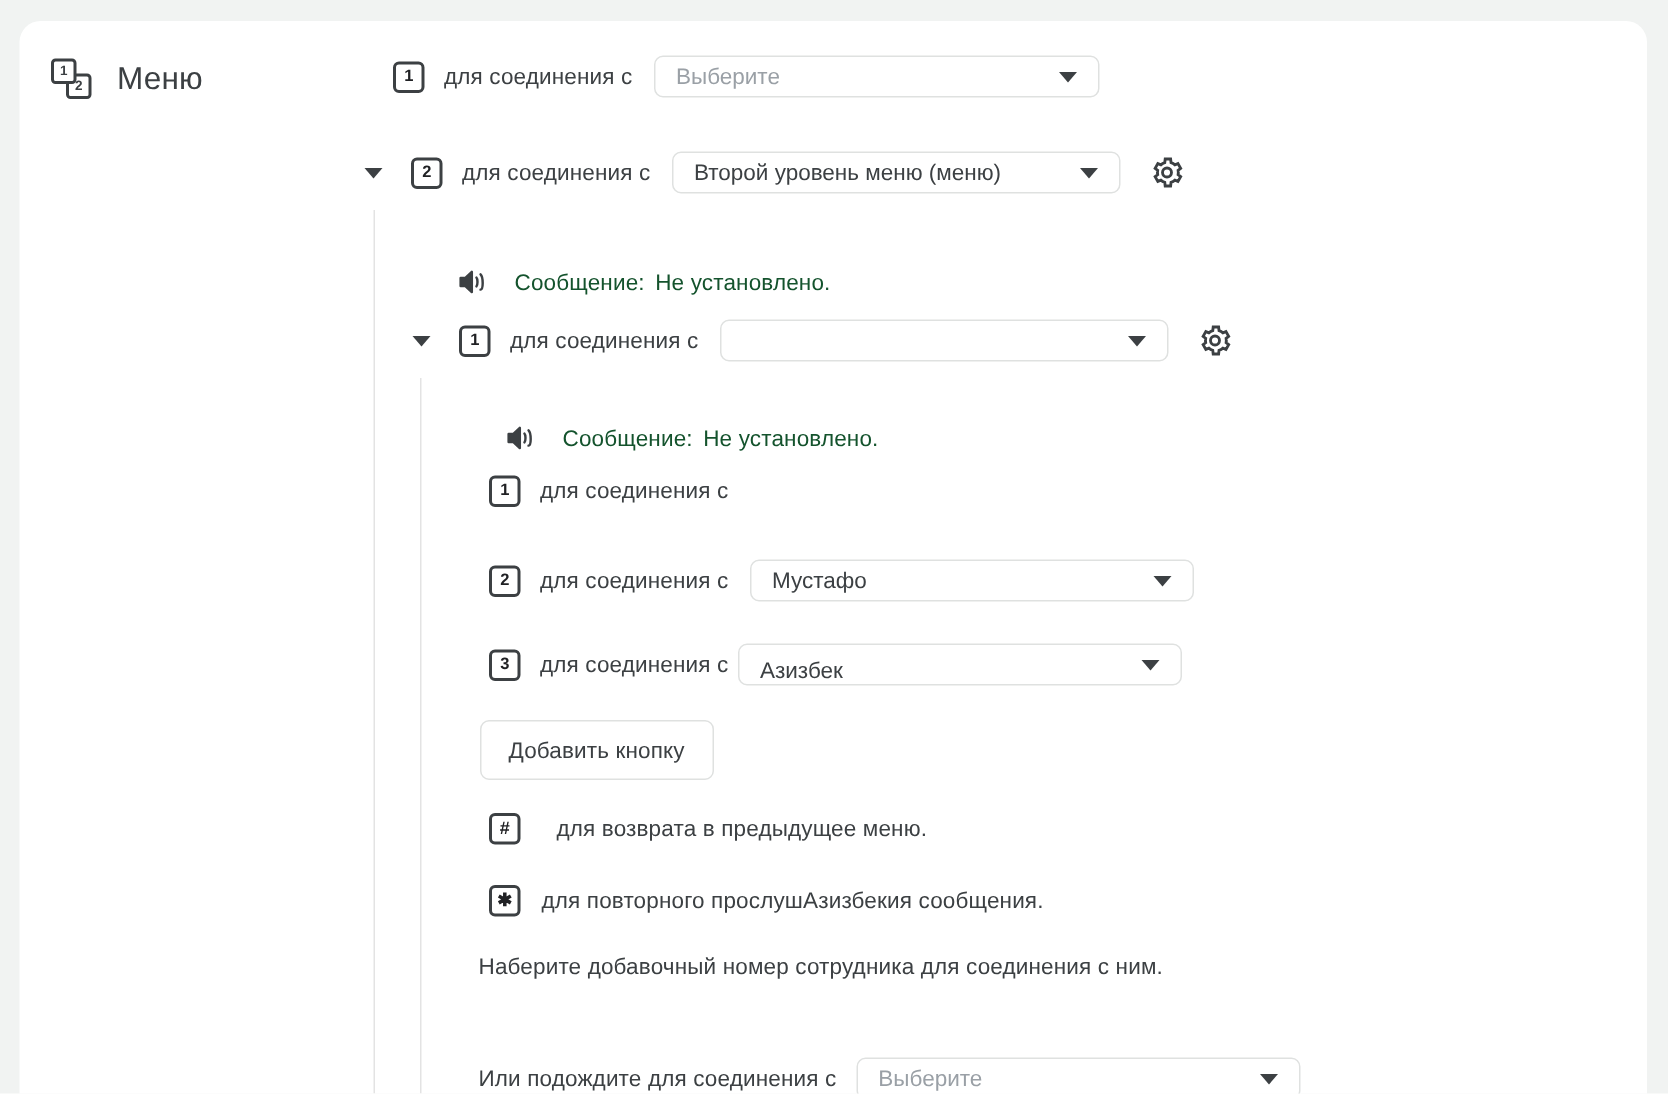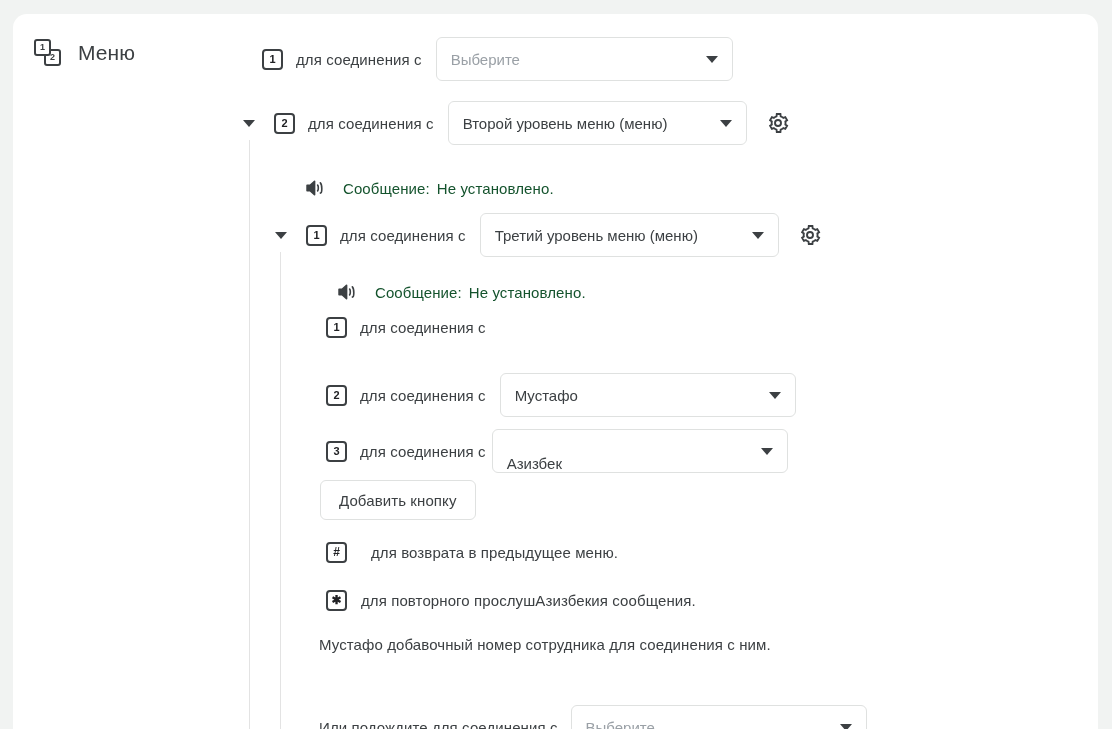--- a/index.html
+++ b/index.html
@@ -114,21 +114,21 @@
   .row-label {
     font-size: 15px;
     color: #3c4043;
     white-space: nowrap;
     letter-spacing: .1px;
   }
 
   
   .select {
     position: relative;
-    height: 44px;
+    height: 28px;
     border: 1px solid #dfe1e0;
     border-radius: 6px;
     background: #ffffff;
     display: flex;
     align-items: center;
     padding: 0 15px 0 14px;
     font-size: 15px;
     color: #3c4043;
     cursor: pointer;
     white-space: nowrap;
@@ -256,21 +256,20 @@
     </span>
     <span class="msg-text" style="margin-left:16px;">Сообщение:</span>
     <span class="msg-text msg-value">Не установлено.</span>
   </div>
 
   <div class="row" style="left:262px; top:199px;">
     <span class="tri"></span>
     <span class="keybox" style="margin-left:19px;">1</span>
     <span class="row-label" style="margin-left:13px;">для соединения с</span>
     <span class="select" style="width:299px; margin-left:14px;">
-      <span>Третий уровень меню (меню)</span>
       <span class="caret"></span>
     </span>
     <span style="margin-left:19px;">
       <svg class="gear" viewBox="0 0 24 24" fill="none" stroke="#3c4043" stroke-width="1.9">
         <circle cx="12" cy="12" r="3"></circle>
         <path d="M19.4 13.5a7.6 7.6 0 0 0 0-3l1.7-1.3-1.8-3.1-2 .8a7.7 7.7 0 0 0-2.6-1.5L14.4 3h-3.6l-.3 2.4a7.7 7.7 0 0 0-2.6 1.5l-2-.8-1.8 3.1 1.7 1.3a7.6 7.6 0 0 0 0 3l-1.7 1.3 1.8 3.1 2-.8a7.7 7.7 0 0 0 2.6 1.5l.3 2.4h3.6l.3-2.4a7.7 7.7 0 0 0 2.6-1.5l2 .8 1.8-3.1-1.7-1.3z"></path>
       </svg>
     </span>
   </div>
 
@@ -314,21 +313,21 @@
   <div class="row" style="left:313px; top:528px;">
     <span class="keybox sym">#</span>
     <span class="row-label" style="margin-left:24px;">для возврата в предыдущее меню.</span>
   </div>
 
   <div class="row" style="left:313px; top:576px;">
     <span class="keybox sym">✱</span>
     <span class="row-label" style="margin-left:14px;">для повторного прослушАзизбекия сообщения.</span>
   </div>
 
-  <div class="plain-text" style="left:306px; top:622px;">Мустафо добавочный номер сотрудника для соединения с ним.</div>
+  <div class="plain-text" style="left:306px; top:622px;">Наберите добавочный номер сотрудника для соединения с ним.</div>
 
   <div class="row" style="left:306px; top:691px;">
     <span class="row-label">Или подождите для соединения с</span>
     <span class="select placeholder" style="width:296px; margin-left:13px;">
       <span>Выберите</span>
       <span class="caret"></span>
     </span>
   </div>
 
 </div>

